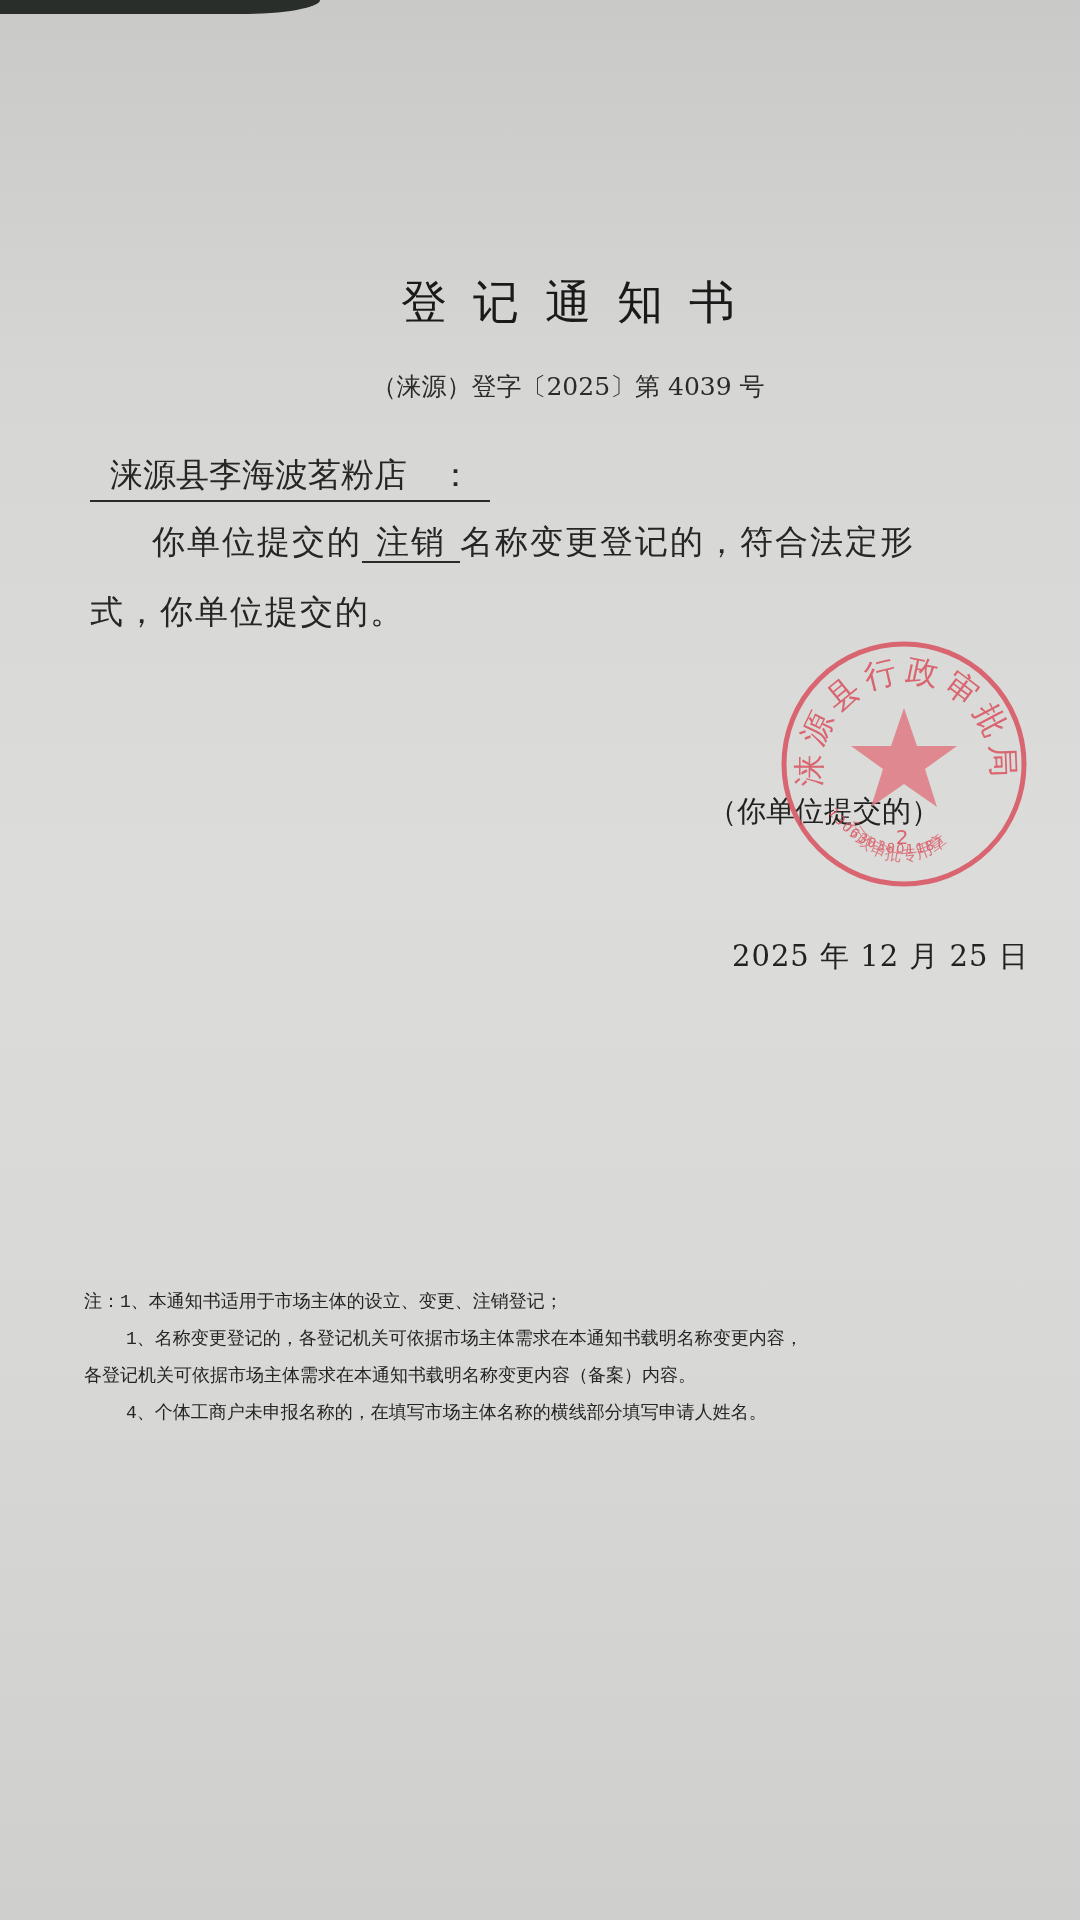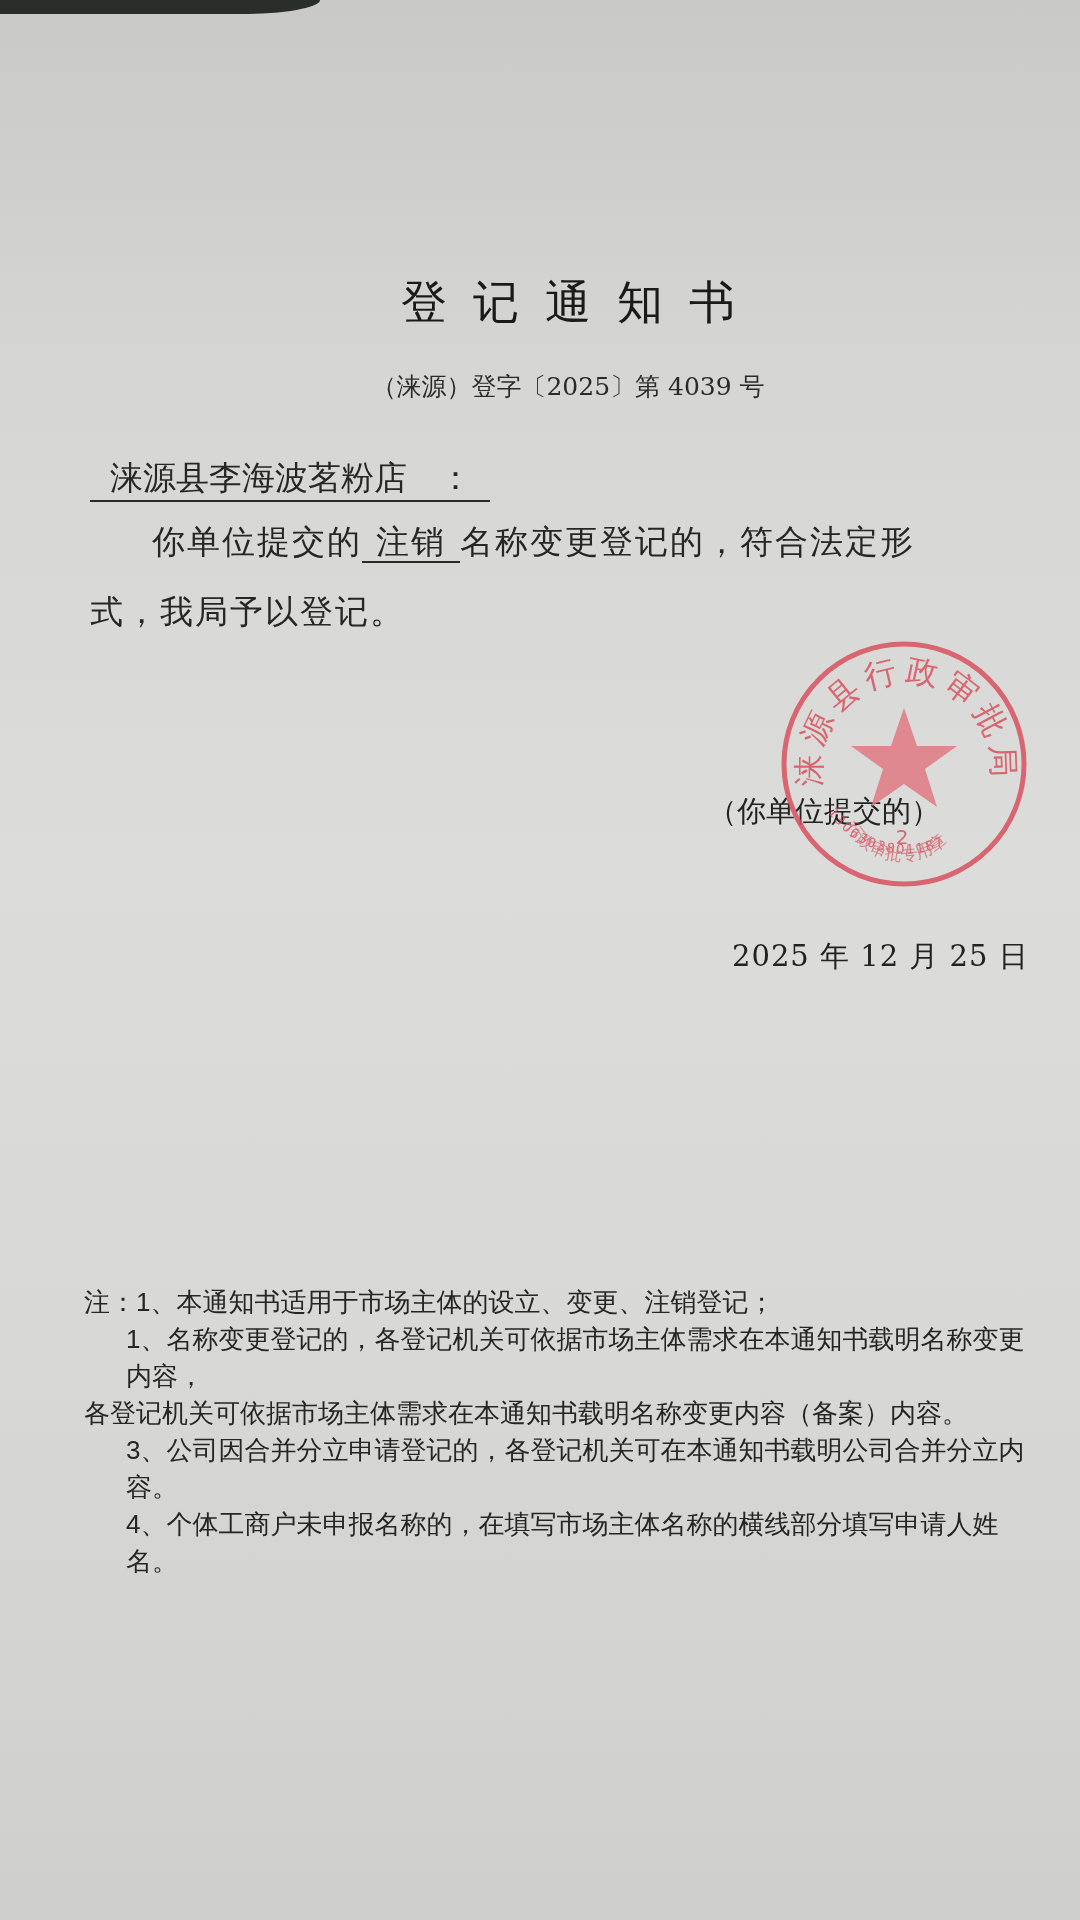--- a/index.html
+++ b/index.html
@@ -19,21 +19,21 @@
     font-family: "DejaVu Sans", "Liberation Sans", sans-serif;
     font-size:46px; letter-spacing:26px; color:#1a1a1a; padding-left:26px; box-sizing:border-box;
   }
   .docno {
     position:absolute; top:370px; left:0; width:1080px; text-align:center;
     font-size:25px; color:#2a2a2a;
   }
   .addressee {
     position:absolute; top:458px; left:62px; width:400px;
     border-bottom:2px solid #2a2a2a; font-size:33px; padding-left:20px; box-sizing:border-box;
-    font-family: Liberation Serif, serif; color:#262626; height:44px; line-height:40px;
+    font-family: Liberation Mono, monospace; color:#262626; height:44px; line-height:40px;
   }
   .addressee .colon { position:absolute; right:18px; top:0; }
   .body-line {
     position:absolute; left:62px; font-size:33px; color:#262626;
     font-family: "DejaVu Sans", "Liberation Sans", sans-serif;
   }
   .line1 { top:520px; left:124px; letter-spacing:2px; }
   .line2 { top:590px; letter-spacing:2px; }
   .fill { display:inline-block; border-bottom:2px solid #2a2a2a; padding:0 14px; line-height:38px; }
   .seal-caption {
@@ -41,21 +41,21 @@
     font-family: "DejaVu Sans", "Liberation Sans", sans-serif; z-index:2;
   }
   .seal {
     position:absolute; left:748px; top:636px; width:256px; height:256px; z-index:3; opacity:0.85;
   }
   .date {
     position:absolute; top:937px; left:704px; font-size:29px; color:#222; letter-spacing:1px;
   }
   .notes {
     position:absolute; top:1284px; left:56px; width:960px;
-    font-family: Liberation Sans, sans-serif; font-size:26px; color:#252525; line-height:37px;
+    font-family: Liberation Mono, monospace; font-size:18px; color:#252525; line-height:37px;
   }
   .notes .indent { padding-left:42px; }
 </style>
 </head>
 <body>
 
 <div class="corner-shadow"></div>
 
 <div class="sheet">
 
@@ -63,21 +63,21 @@
   <div class="docno">（涞源）登字〔2025〕第 4039 号</div>
 
   <div class="addressee">
     <span>涞源县李海波茗粉店</span>
     <span class="colon">：</span>
   </div>
 
   <div class="body-line line1">
     <span>你单位提交的</span><span class="fill">注销</span><span>名称变更登记的，符合法定形</span>
   </div>
-  <div class="body-line line2">式，我局予以登记。</div>
+  <div class="body-line line2">式，你单位提交的。</div>
 
   <div class="seal-caption">（你单位提交的）</div>
 
   <svg class="seal" viewBox="0 0 256 256">
     <defs>
       <path id="sealArc" d="M 46 150 A 86 86 0 1 1 214 150"></path>
       <path id="codeArc" d="M 52 176 A 92 92 0 0 0 206 176"></path>
       <path id="innerArc" d="M 70 190 A 64 64 0 0 0 190 170"></path>
     </defs>
     <circle cx="128" cy="128" r="120" fill="none" stroke="#d9515e" stroke-width="5"></circle>
@@ -93,16 +93,15 @@
       <textPath href="#codeArc">1306303801187</textPath>
     </text>
   </svg>
 
   <div class="date">2025 年 12 月 25 日</div>
 
   <div class="notes">
     <div><span>注：</span><span>1、本通知书适用于市场主体的设立、变更、注销登记；</span></div>
     <div class="indent">1、名称变更登记的，各登记机关可依据市场主体需求在本通知书载明名称变更内容，</div>
     <div>各登记机关可依据市场主体需求在本通知书载明名称变更内容（备案）内容。</div>
-    <div class="indent">3、公司因合并分立申请登记的，各登记机关可在本通知书载明公司合并分立内容。</div>
     <div class="indent">4、个体工商户未申报名称的，在填写市场主体名称的横线部分填写申请人姓名。</div>
   </div>
 </div>
 
 </body></html>

